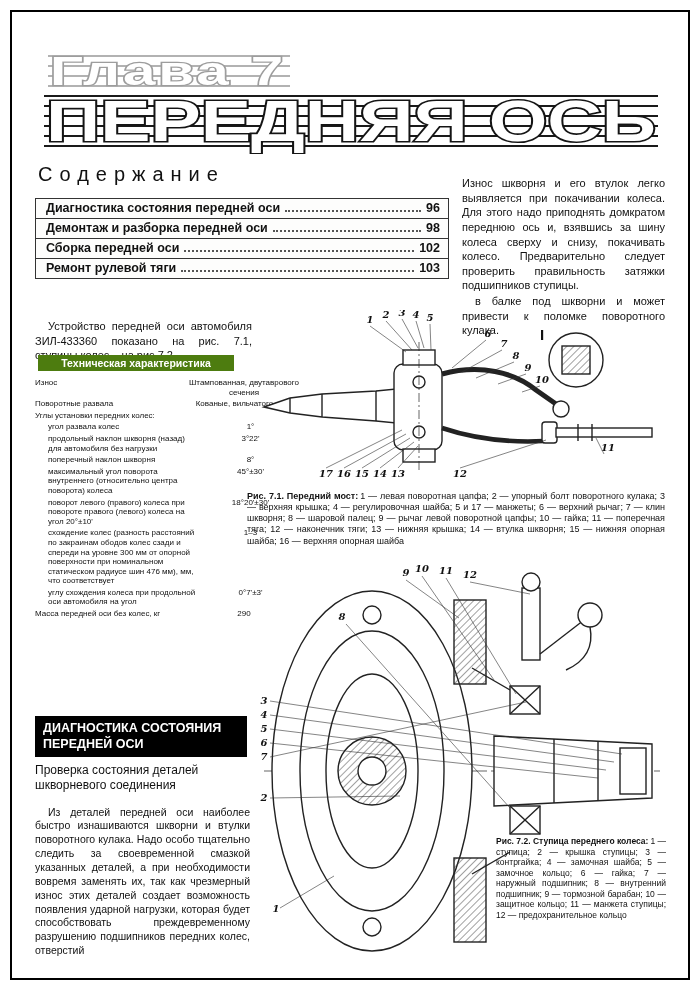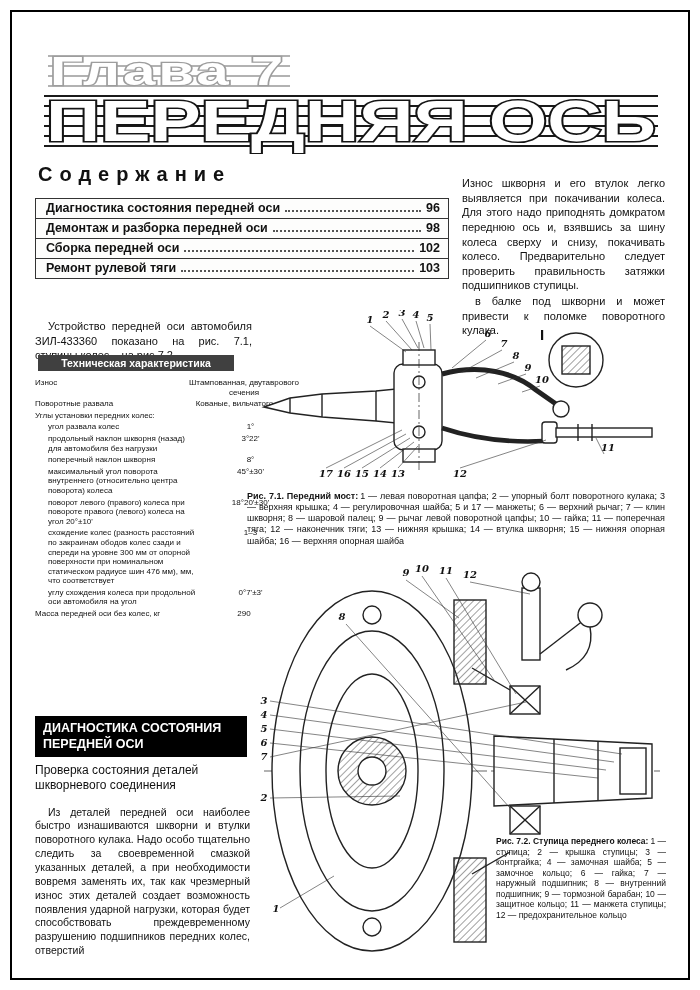--- a/index.html
+++ b/index.html
@@ -6,34 +6,34 @@
   body{width:700px;height:990px;background:#e8e8e6;font-family:"Liberation Sans",sans-serif;color:#111}
   .page{position:relative;width:700px;height:990px;background:#fff;overflow:hidden}
   .frame{position:absolute;inset:10px;border:2px solid #000;pointer-events:none}
   .abs{position:absolute}
 
   .masthead-chapter{left:46px;top:42px}
   .masthead-title{left:42px;top:84px}
   .chapter-text{font:bold 40px "Liberation Sans",sans-serif;fill:#fff;stroke:#9d9d9d;stroke-width:2.4px;paint-order:stroke;letter-spacing:2px}
   .title-text{font:bold 58px "Liberation Sans",sans-serif;fill:#fff;stroke:#141414;stroke-width:3.2px;paint-order:stroke}
 
-  .contents-heading{left:38px;top:163px;font-size:20px;font-weight:bold;letter-spacing:7px}
+  .contents-heading{left:38px;top:163px;font-size:20px;font-weight:normal;letter-spacing:7px}
 
   .toc{left:35px;top:198px;width:412px;border:1.5px solid #333;background:#fdfdfc}
   .toc-row{display:flex;align-items:flex-end;padding:2px 8px 3px 10px;border-bottom:1px solid #333;font-size:12.5px;font-weight:bold;line-height:14px}
   .toc-row:last-child{border-bottom:0}
   .toc-leader{flex:1;border-bottom:2px dotted #555;margin:0 5px 3px}
 
   .rightcol{left:462px;top:176px;width:203px;font-size:11px;line-height:1.33;text-align:justify}
   .rightcol p+p{text-indent:13px;margin-top:1px}
   .rightcol p{margin:0}
 
   .intro{left:35px;top:308px;width:217px;font-size:11px;line-height:1.33;text-align:justify;text-indent:13px}
 
-  .tech-header{left:38px;top:355px;width:196px;height:16px;background:#404040;color:#fff;font-size:10.5px;font-weight:bold;text-align:center;line-height:16px}
+  .tech-header{left:38px;top:355px;width:196px;height:16px;background:#4d7c0f;color:#fff;font-size:10.5px;font-weight:bold;text-align:center;line-height:16px}
   .tech{left:35px;top:378px;width:268px;font-size:8px;line-height:1.2}
   .tech-row{display:flex;margin-bottom:2px;align-items:flex-start}
   .tech-row .p{width:150px}
   .tech-row .v{flex:1;text-align:center}
   .tech-row.ind{align-items:flex-start}
   .tech-row.ind .p{padding-left:13px}
 
   .diag-header{left:35px;top:716px;width:212px;background:#000;color:#fff;font-weight:bold;font-size:12.5px;line-height:1.3;padding:4px 8px;box-sizing:border-box}
   .subhead{left:35px;top:763px;width:222px;font-weight:normal;font-size:12px;line-height:1.25}
   .bodytext{left:35px;top:795px;width:215px;font-size:10.5px;line-height:1.32;text-align:justify;text-indent:13px}

